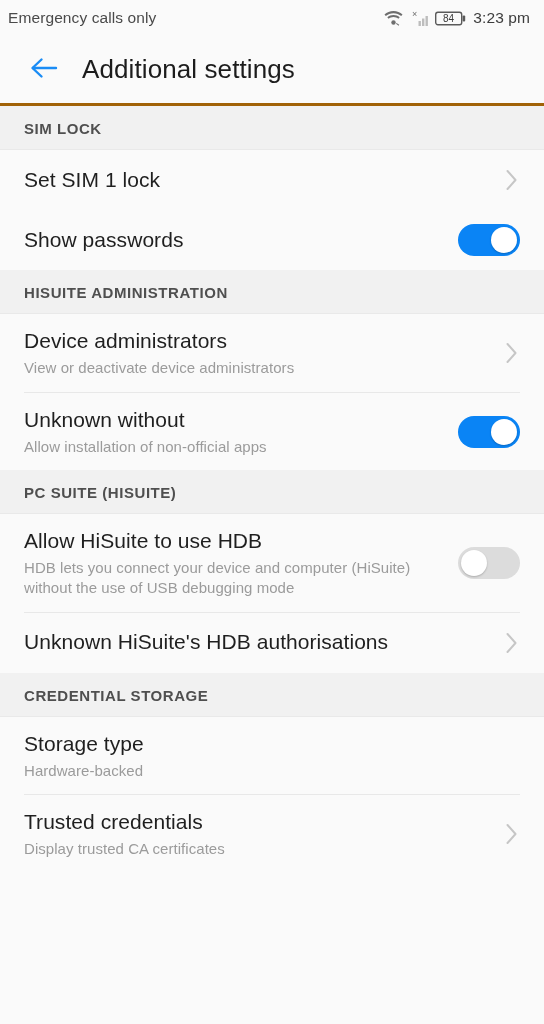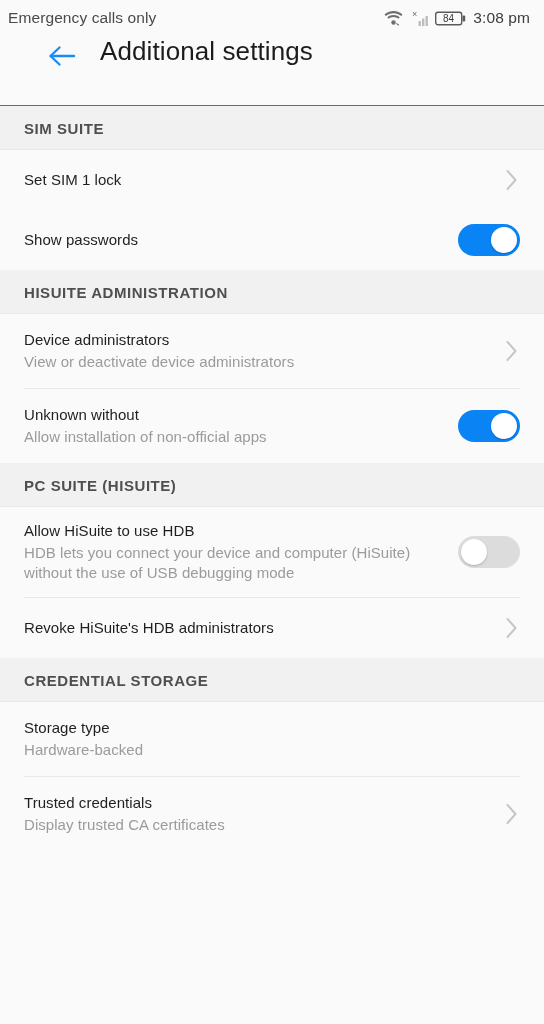--- a/index.html
+++ b/index.html
@@ -21,23 +21,23 @@
   }
   .sb-left { flex:1; letter-spacing:.1px; }
   .sb-right { display:flex; align-items:center; gap:5px; }
   .sb-icon { display:flex; align-items:flex-end; }
   .wifi-ico svg, .sig-ico svg, .batt-ico svg { display:block; }
   .sb-time { font-size:15.5px; color:#3c3c3c; margin-left:1px; letter-spacing:.1px; }
 
   
   .appbar {
     height:70px; background:#fafafa;
-    display:flex; align-items:flex-start;
-    padding-left:40px;
-    border-bottom:1px solid #a16207;
+    display:flex; align-items:center;
+    padding-left:22px;
+    border-bottom:3px solid #a16207;
   }
   .back-btn { width:44px; height:44px; display:flex; align-items:center; justify-content:center; cursor:pointer; }
   .appbar-title {
     font-size:26px; color:#1c1c1c; font-weight:400;
     margin-left:16px; letter-spacing:.1px;
   }
 
   
   .scroll { height:calc(1024px - 36px - 71px); overflow:hidden; }
 
@@ -54,21 +54,21 @@
   .row {
     display:flex; align-items:center;
     padding:0 24px;
     min-height:60px;
     background:#fafafa;
     cursor:pointer;
     position:relative;
   }
   .row.tall { min-height:74px;justify-content:space-between; }
   .row-text { flex:1; padding:14px 0; }
-  .row-title { font-size:15px; color:#1f1f1f; line-height:1.28; letter-spacing:.05px; }
+  .row-title { font-size:21px; color:#1f1f1f; line-height:1.28; letter-spacing:.05px; }
   .row-sub { font-size:15px; color:#9b9b9b; line-height:1.32; margin-top:3px; letter-spacing:.05px; }
 
   .divider { height:1px; background:#e8e8e8; margin:0 24px; }
 
   .chev { width:26px; display:flex; align-items:center; justify-content:flex-end; margin-left:12px; }
   .chev svg { display:block; }
 
   
   .switch {
     width:62px; height:32px; border-radius:16px;
@@ -109,38 +109,38 @@
           <rect x="17.5" y="6" width="2.4" height="10" fill="#bdbdbd"></rect>
         </svg>
       </span>
       <span class="sb-icon batt-ico">
         <svg width="32" height="17" viewBox="0 0 32 17">
           <rect x="0.7" y="2.2" width="26" height="12.5" rx="2.2" ry="2.2" fill="none" stroke="#5a5a5a" stroke-width="1.4"></rect>
           <rect x="27.6" y="5.6" width="2.6" height="5.8" rx="1" fill="#5a5a5a"></rect>
           <text x="13.6" y="12.1" font-size="10" text-anchor="middle" font-family="Liberation Sans, sans-serif" fill="#3c3c3c">84</text>
         </svg>
       </span>
-      <span class="sb-time">3:08 pm</span>
+      <span class="sb-time">3:23 pm</span>
     </div>
   </div>
 
   <div class="appbar">
     <div class="back-btn">
       <span>
         <svg width="32" height="28" viewBox="0 0 32 28">
           <path d="M13.5 5.5L4.5 14l9 8.5" fill="none" stroke="#1a8cf5" stroke-width="2.4" stroke-linecap="round" stroke-linejoin="round"></path>
           <path d="M5 14h23" fill="none" stroke="#1a8cf5" stroke-width="2.4" stroke-linecap="round"></path>
         </svg>
       </span>
     </div>
     <div class="appbar-title">Additional settings</div>
   </div>
 
   <div class="scroll" id="list">
-      <div class="section-header">SIM SUITE</div>
+      <div class="section-header">SIM LOCK</div>
       <div class="group">
         <div class="row">
           <div class="row-text">
             <div class="row-title">Set SIM 1 lock</div>
           </div>
           <div class="chev">
             <svg width="16" height="26" viewBox="0 0 16 26">
               <path d="M3.5 4l8 9-8 9" fill="none" stroke="#c6c6c6" stroke-width="2" stroke-linecap="round" stroke-linejoin="round"></path>
             </svg>
           </div>
@@ -187,21 +187,21 @@
             <div class="row-title">Allow HiSuite to use HDB</div>
             <div class="row-sub">HDB lets you connect your device and computer (HiSuite) without the use of USB debugging mode</div>
           </div>
           <div class="switch off">
             <div class="knob"></div>
           </div>
         </div>
         <div class="divider"></div>
         <div class="row">
           <div class="row-text">
-            <div class="row-title">Revoke HiSuite's HDB administrators</div>
+            <div class="row-title">Unknown HiSuite's HDB authorisations</div>
           </div>
           <div class="chev">
             <svg width="16" height="26" viewBox="0 0 16 26">
               <path d="M3.5 4l8 9-8 9" fill="none" stroke="#c6c6c6" stroke-width="2" stroke-linecap="round" stroke-linejoin="round"></path>
             </svg>
           </div>
         </div>
       </div>
       <div class="section-header">CREDENTIAL STORAGE</div>
       <div class="group">

